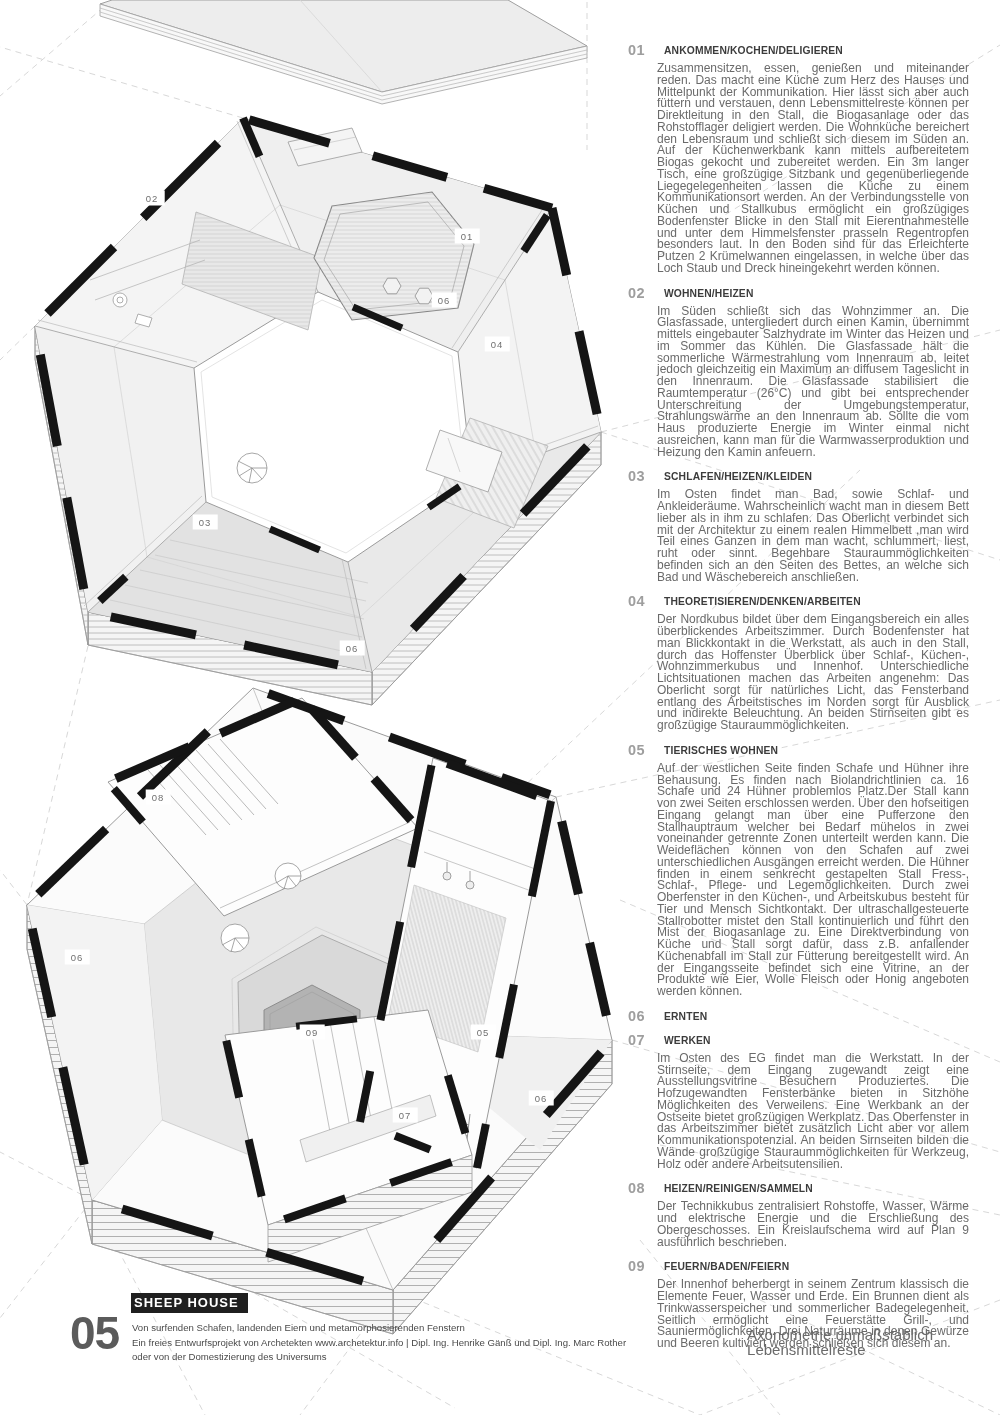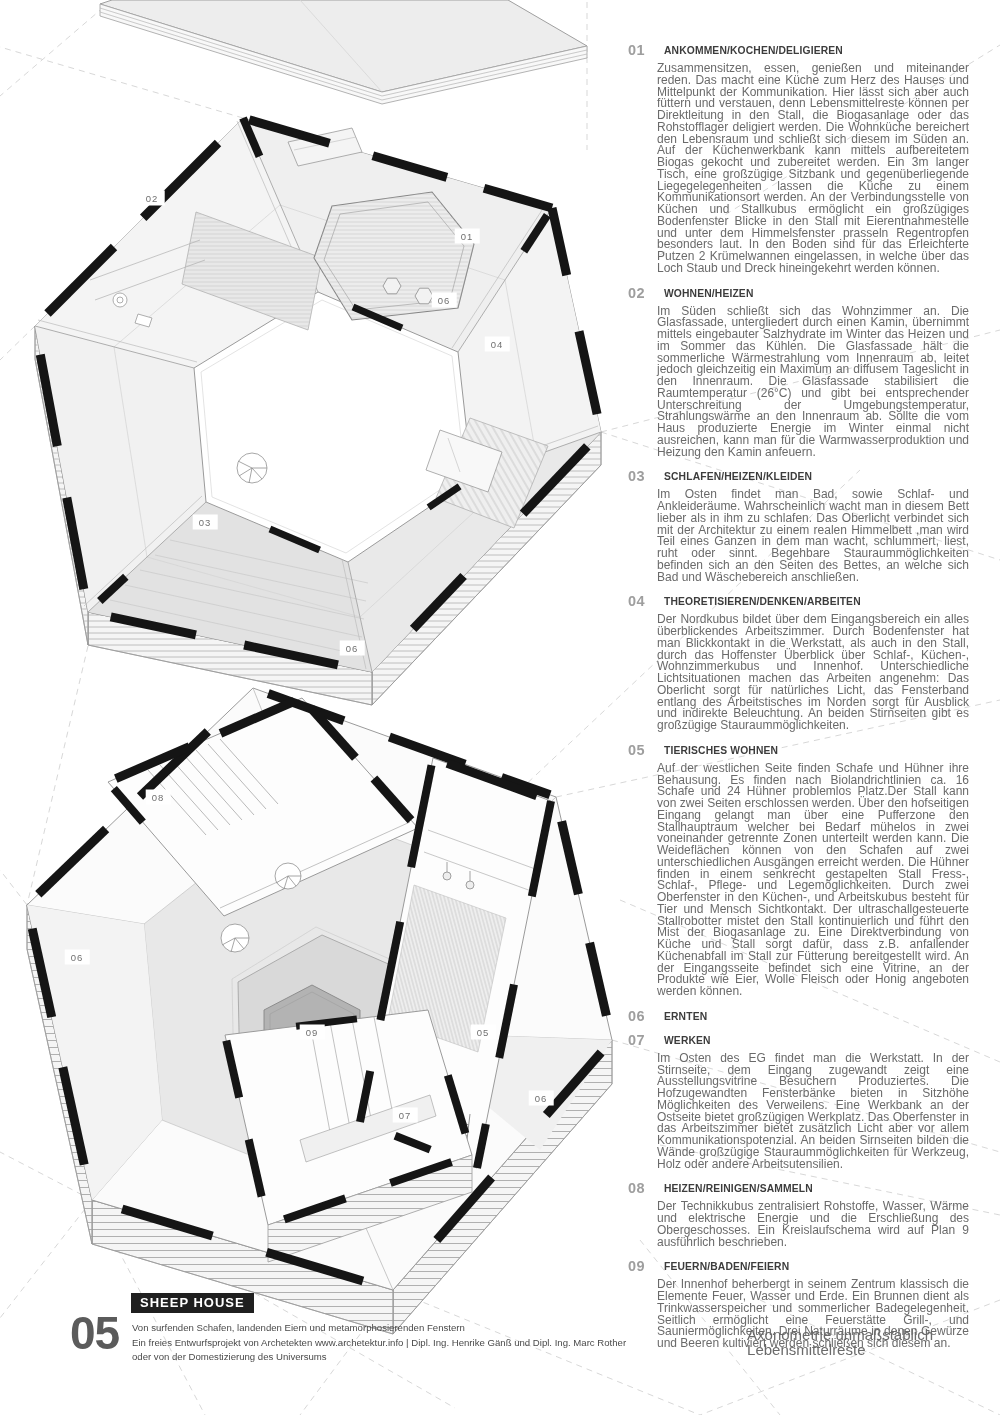--- a/index.html
+++ b/index.html
@@ -37,21 +37,21 @@
   .entry p {
     margin:0; font-size:12px; line-height:11.75px;
     color:#6a6a6a; text-align:justify;
   }
 
   
   .badge {
     position:absolute; left:131px; top:1293px; z-index:3;
     background:#1f1f1f; color:#ffffff;
     font-size:13px; font-weight:bold; letter-spacing:1px;
-    padding:2px 9px 3px 9px;
+    padding:2px 9px 3px 3px;
   }
   .sheetnum {
     position:absolute; left:70px; top:1310px; z-index:3;
     font-size:46px; font-weight:bold; color:#5b5b5b;
     letter-spacing:-1px; line-height:1;
   }
   .desc {
     position:absolute; left:132px; top:1321px; z-index:3;
     font-size:9.6px; color:#4a4a4a; line-height:14.6px;
   }

